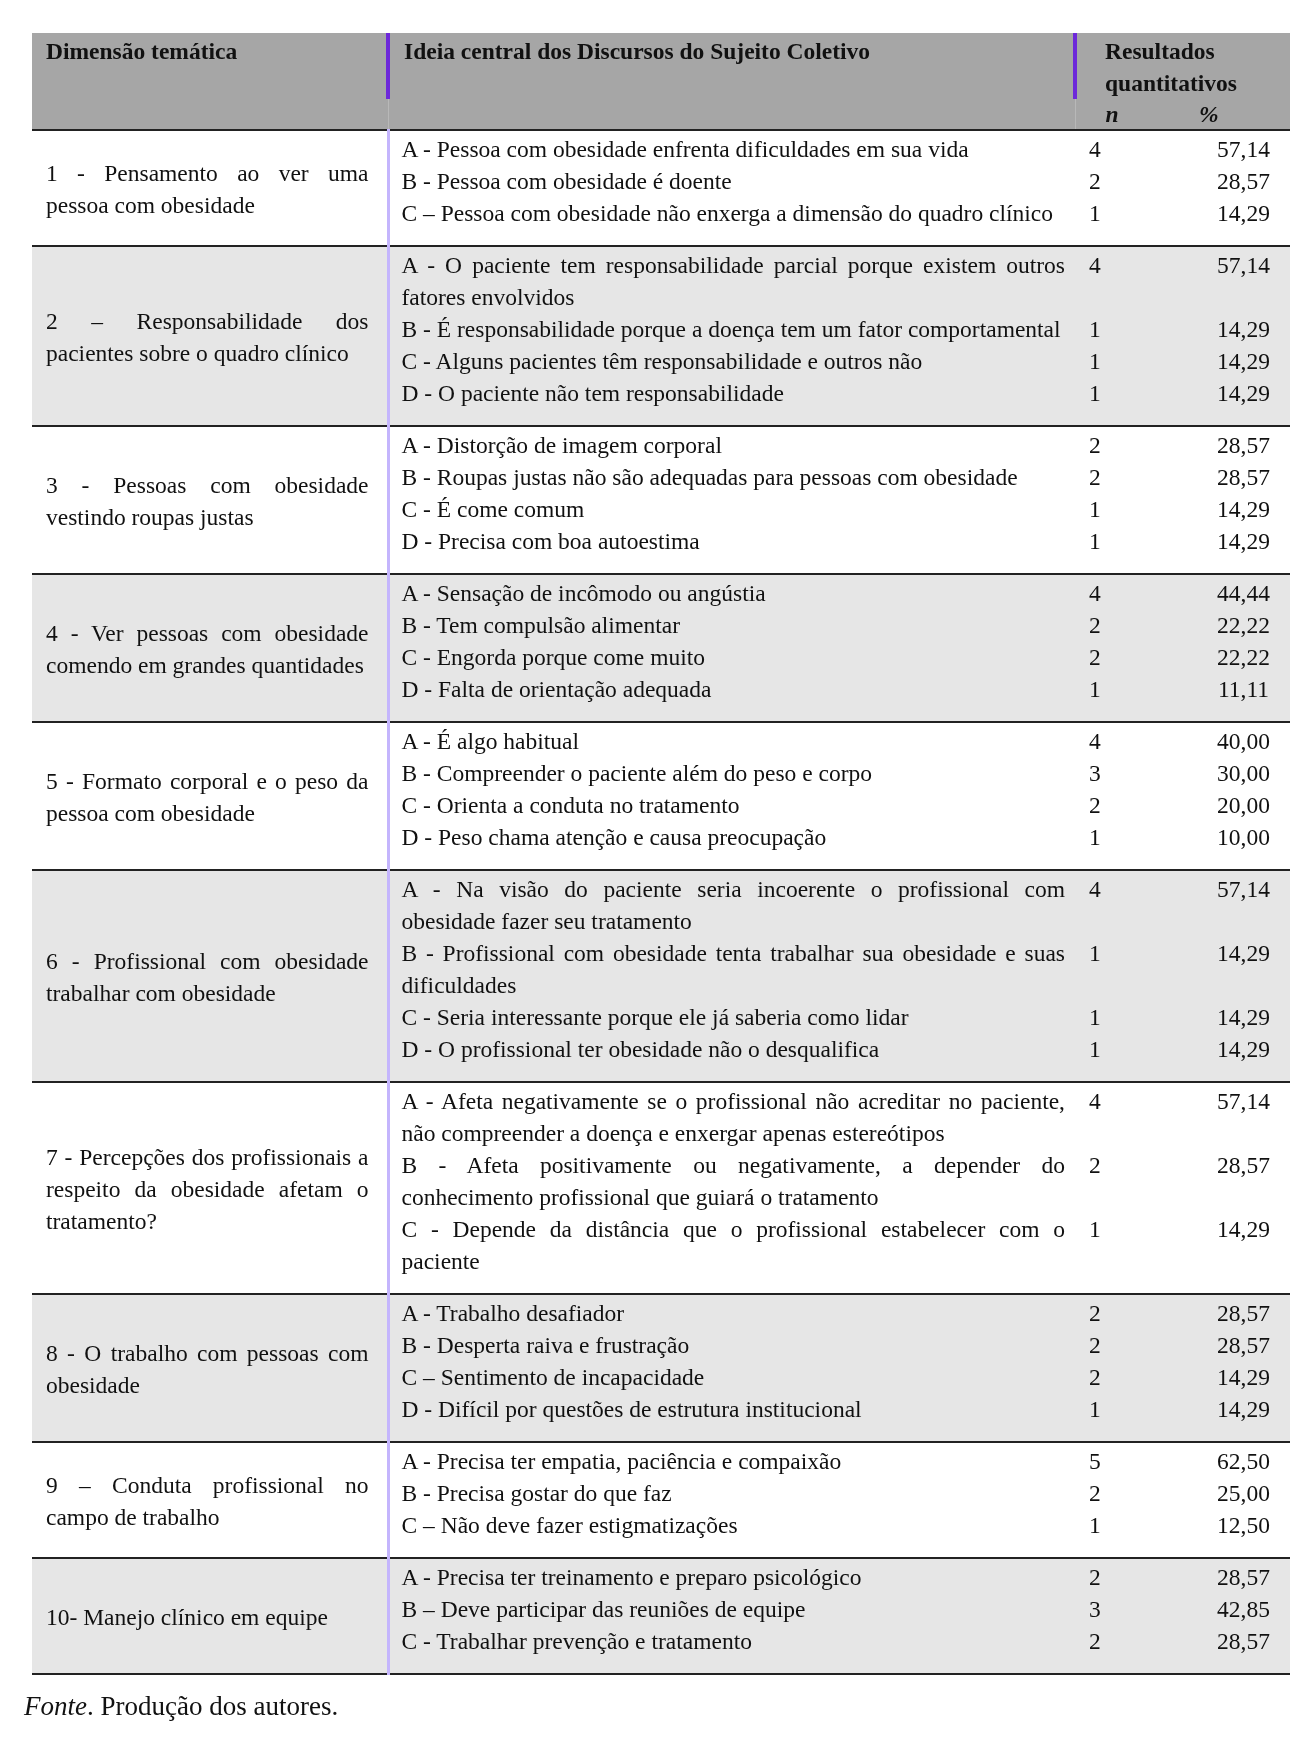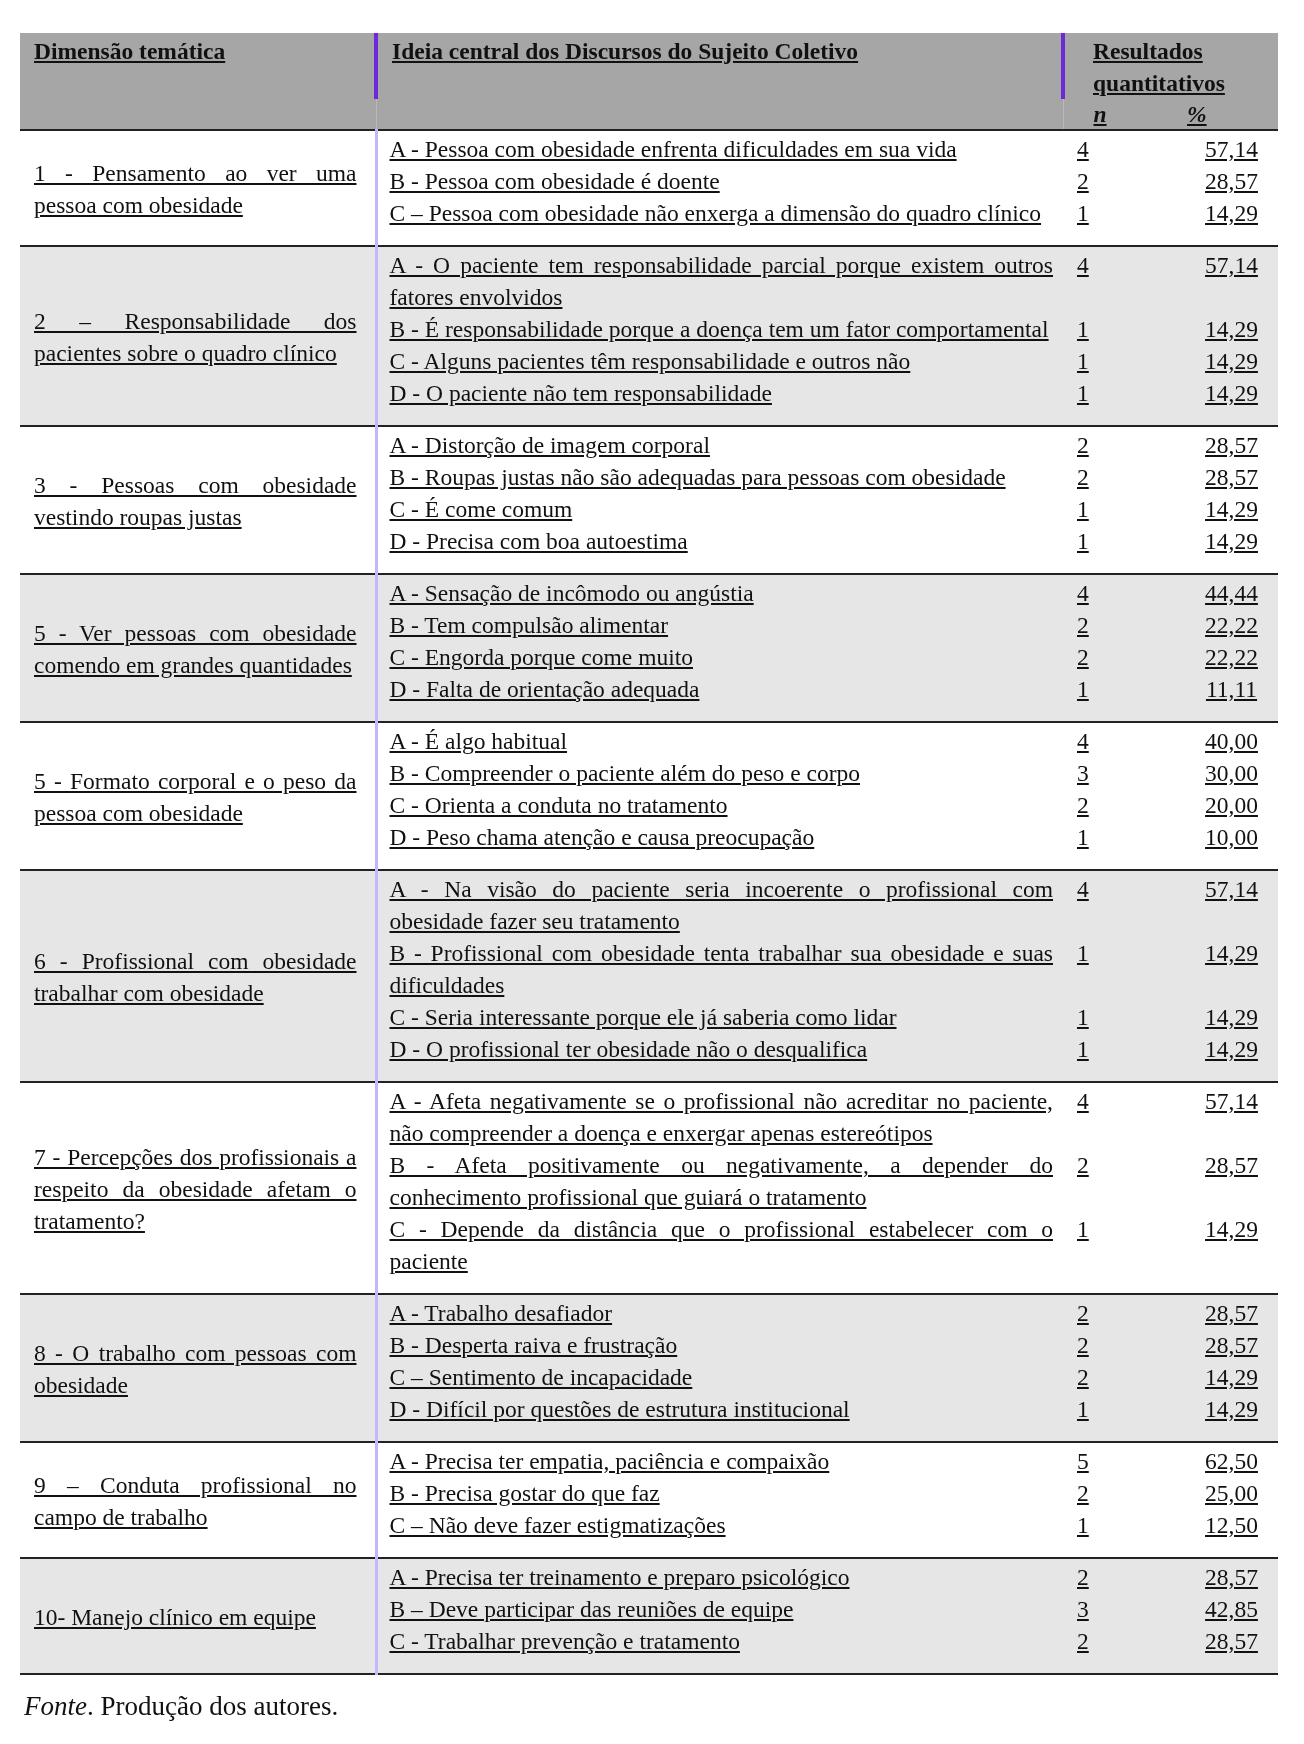--- a/index.html
+++ b/index.html
@@ -3,21 +3,21 @@
 <meta charset="utf-8">
 <style>
   html, body { margin: 0; padding: 0; background: #ffffff; }
   body {
     width: 1304px; height: 1744px; overflow: hidden;
     font-family: "Liberation Serif", "DejaVu Serif", serif;
     color: #111111;
     position: relative;
   }
   .table-wrap {
-    position: absolute; left: 20px; top: 33px; width: 1258px; text-decoration: underline;
+    position: absolute; left: 32px; top: 33px; width: 1258px;
   }
   table {
     width: 100%; border-collapse: collapse; table-layout: fixed;
     font-size: 23.5px; line-height: 32px;
   }
   col.c1 { width: 356px; }
   col.c2 { width: 687px; }
   col.c3 { width: 116px; }
   col.c4 { width: 99px; }
   thead tr.h1 th { background: #a6a6a6; font-weight: bold; text-align: left; vertical-align: top; padding: 2px 14px 0 14px; }
@@ -132,21 +132,21 @@
           <td class="p">14,29</td>
         </tr>
         <tr>
           <td class="idea">D - Precisa com boa autoestima</td>
           <td class="n">1</td>
           <td class="p">14,29</td>
         </tr>
       </tbody>
       <tbody class="group shade">
         <tr>
-          <td class="dim" rowspan="4">5 - Ver pessoas com obesidade comendo em grandes quantidades</td>
+          <td class="dim" rowspan="4">4 - Ver pessoas com obesidade comendo em grandes quantidades</td>
           <td class="idea">A - Sensação de incômodo ou angústia</td>
           <td class="n">4</td>
           <td class="p">44,44</td>
         </tr>
         <tr>
           <td class="idea">B - Tem compulsão alimentar</td>
           <td class="n">2</td>
           <td class="p">22,22</td>
         </tr>
         <tr>

